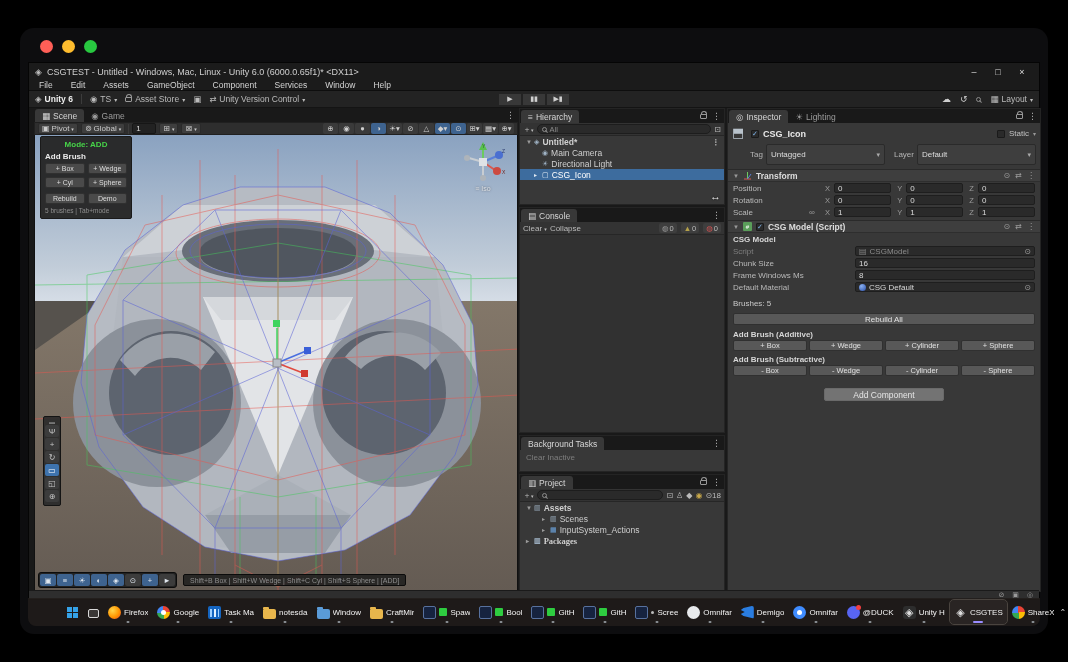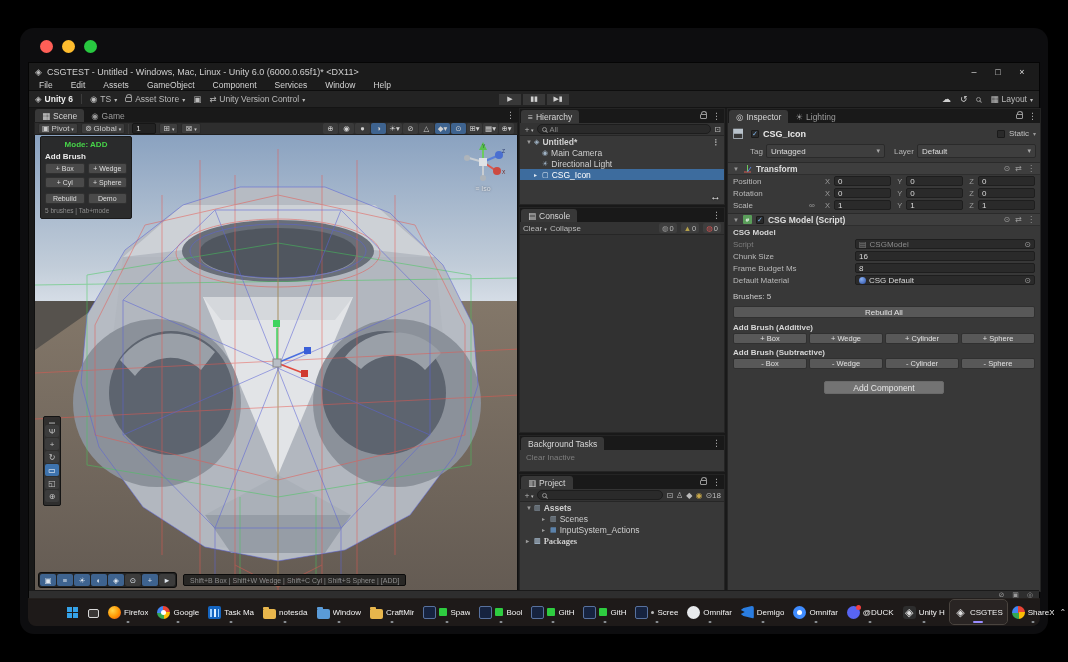--- a/index.html
+++ b/index.html
@@ -114,21 +114,21 @@
 
   
   .inspector { position:absolute; left:698px; top:0; width:314px; height:484px;
                background:#383838; border:1px solid #242424; }
   .ins-objrow { display:flex; align-items:center; gap:4px; padding:3px 4px 1px; }
   .cubeicon { width:15px; height:15px; color:#b9c3cc; font-size:13px; line-height:14px; }
   .chk { width:8px; height:8px; background:#2a2a2a; border:1px solid #1a1a1a; border-radius:1px;
          display:flex; align-items:center; justify-content:center; color:#7db3e8; font-size:7px; }
   .namefield { flex:1; font-weight:bold; color:#e8e8e8; font-size:9px; }
   .ins-tagrow { display:flex; align-items:center; gap:3px; padding:2px 4px 4px 22px; font-size:8px; color:#b5b5b5; }
-  .ddl { background:#3e3e3e; border:1px solid #2a2a2a; border-radius:2px; height:14px; flex:1;
+  .ddl { background:#3e3e3e; border:1px solid #2a2a2a; border-radius:2px; height:21px; flex:1;
          display:flex; align-items:center; padding:0 4px; color:#ddd; gap:2px; }
   .ddl::after { content:"▾"; margin-left:auto; color:#aaa; font-size:7px; }
   .sechdr { height:13px; background:#3e3e3e; border-top:1px solid #2a2a2a; border-bottom:1px solid #2e2e2e;
             display:flex; align-items:center; gap:4px; padding:0 5px; }
   .sechdr .foldarrow { color:#999; font-size:6px; }
   .sechdr .shname { font-weight:bold; color:#ddd; font-size:8.5px; }
   .hdricons { margin-left:auto; display:flex; gap:5px; color:#9c9c9c; font-size:8px; }
   .trow { display:flex; align-items:center; padding:1px 5px; gap:2px; }
   .trow .lbl { width:86px; color:#b9b9b9; font-size:8px; }
   .axis { color:#9a9a9a; font-size:7.5px; margin:0 2px 0 4px; }
@@ -695,21 +695,21 @@
               <span>▤</span>
               <span>CSGModel</span>
               <span class="target">⊙</span>
             </span>
         </div>
         <div class="frow">
           <span class="flbl">Chunk Size</span>
           <span class="fval">16</span>
         </div>
         <div class="frow">
-          <span class="flbl">Frame Budget Ms</span>
+          <span class="flbl">Frame Windows Ms</span>
           <span class="fval">8</span>
         </div>
         <div class="frow">
           <span class="flbl">Default Material</span>
           <span class="fval">
               <span style="width:7px;height:7px;border-radius:50%;background:radial-gradient(circle at 35% 30%,#8ab0f0,#2a4fa8);"></span>
               <span>CSG Default</span>
               <span class="target">⊙</span>
             </span>
         </div>

